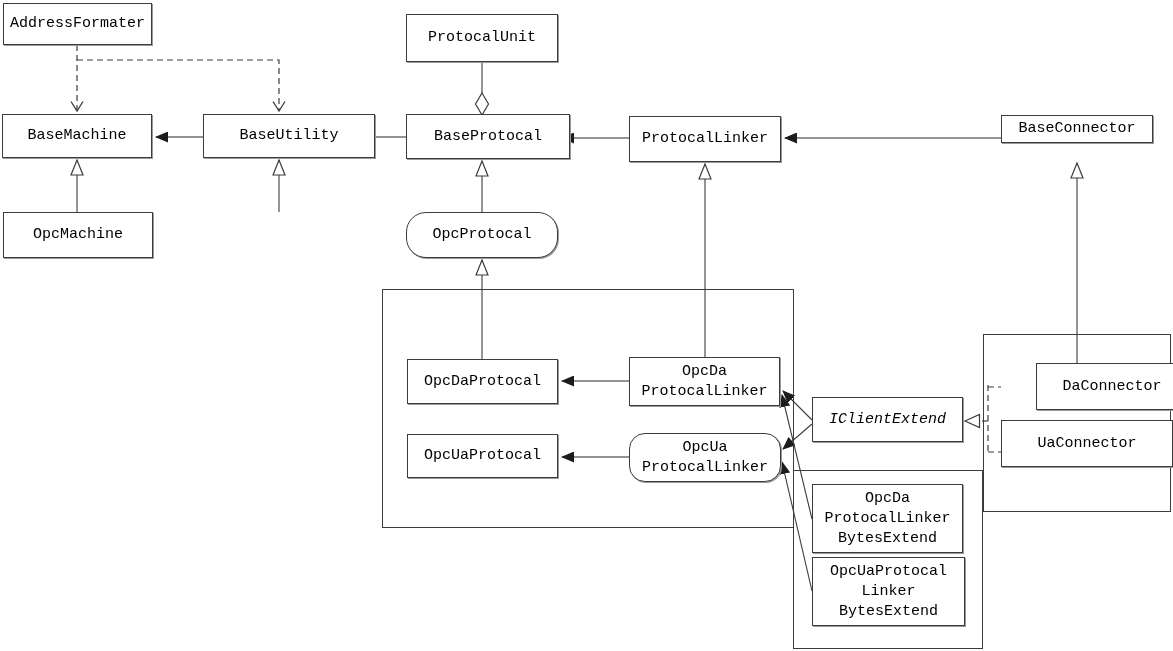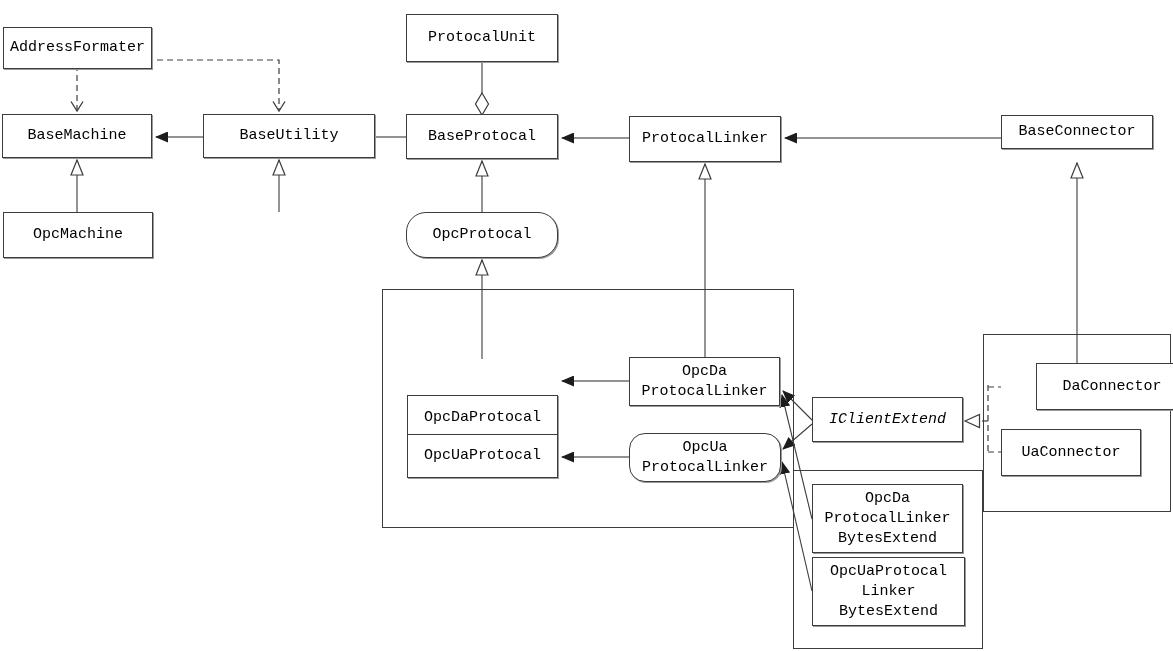--- a/index.html
+++ b/index.html
@@ -8,39 +8,39 @@
   svg.edges{position:absolute;left:0;top:0;width:1173px;height:651px;}
   .node{position:absolute;box-sizing:border-box;background:#ffffff;border:1px solid #3c3c3c;
         display:flex;align-items:center;justify-content:center;text-align:center;
         font-size:15px;line-height:20px;white-space:pre-line;
         box-shadow:1px 1px 0 #9a9a9a;}
   .container{position:absolute;box-sizing:border-box;border:1px solid #3c3c3c;background:transparent;}
   .assoc{stroke:#6f6f6f;stroke-width:1.4;fill:none;}
   .thin {stroke:#3c3c3c;stroke-width:1.1;fill:none;}
   .dash {stroke:#3c3c3c;stroke-width:1.2;fill:none;stroke-dasharray:6 4;}
 
-  #n-addressformater{left:3px;top:3px;width:149px;height:42px;margin-top:24px;}
+  #n-addressformater{left:3px;top:3px;width:149px;height:42px;}
   #n-protocalunit{left:406px;top:14px;width:152px;height:48px;text-align:center;}
   #n-basemachine{left:2px;top:114px;width:150px;height:44px;}
   #n-baseutility{left:203px;top:114px;width:172px;height:44px;}
-  #n-baseprotocal{left:406px;top:114px;width:152px;height:45px;}
+  #n-baseprotocal{left:406px;top:114px;width:164px;height:45px;}
   #n-protocallinker{left:629px;top:116px;width:152px;height:46px;}
-  #n-baseconnector{left:1001px;top:115px;width:152px;height:34px;}
+  #n-baseconnector{left:1001px;top:115px;width:152px;height:28px;}
   #n-opcmachine{left:3px;top:212px;width:150px;height:46px;}
   #n-opcutility{left:203px;top:212px;width:152px;height:45px;}
   #n-opcprotocal{left:406px;top:212px;width:152px;height:46px;border-radius:20px;}
   #c-left{left:382px;top:289px;width:412px;height:239px;}
-  #n-opcdaprotocal{left:407px;top:359px;width:151px;height:45px;margin-top:36px;}
+  #n-opcdaprotocal{left:407px;top:359px;width:151px;height:45px;}
   #n-opcdalinker{left:629px;top:357px;width:151px;height:49px;}
   #n-opcuaprotocal{left:407px;top:434px;width:151px;height:44px;}
   #n-opcualinker{left:629px;top:433px;width:152px;height:49px;border-radius:16px;}
   #n-iclientextend{left:812px;top:397px;width:151px;height:45px;font-style:italic;}
   #c-right{left:983px;top:334px;width:188px;height:178px;}
   #n-daconnector{left:1001px;top:363px;width:152px;height:47px;margin-left:35px;}
-  #n-uaconnector{left:1001px;top:429px;width:140px;height:47px;}
+  #n-uaconnector{left:1001px;top:420px;width:172px;height:47px;}
   #c-bottom{left:793px;top:470px;width:190px;height:179px;}
   #n-opcdabytes{left:812px;top:484px;width:151px;height:69px;}
   #n-opcuabytes{left:812px;top:557px;width:153px;height:69px;}
 </style>
 </head>
 <body>
 
 <div class="canvas">
 
   <svg class="edges" viewBox="0 0 1173 651">

